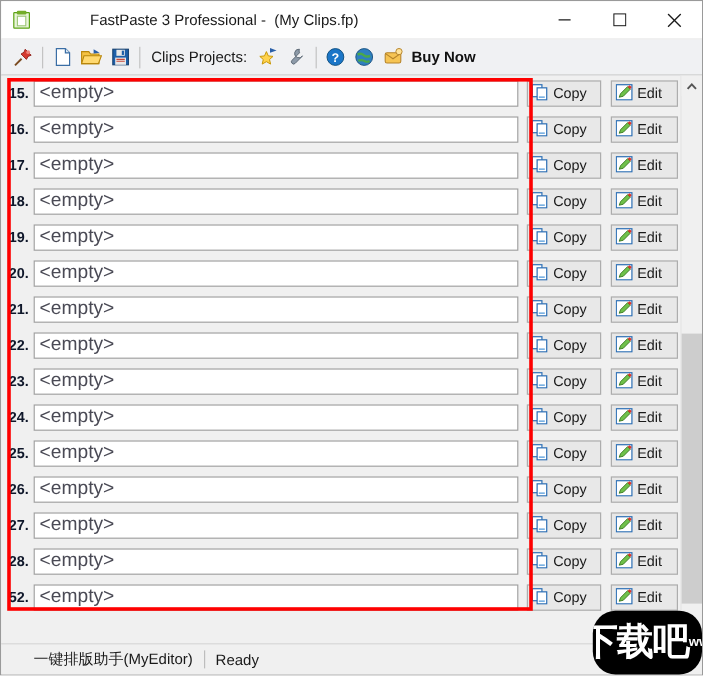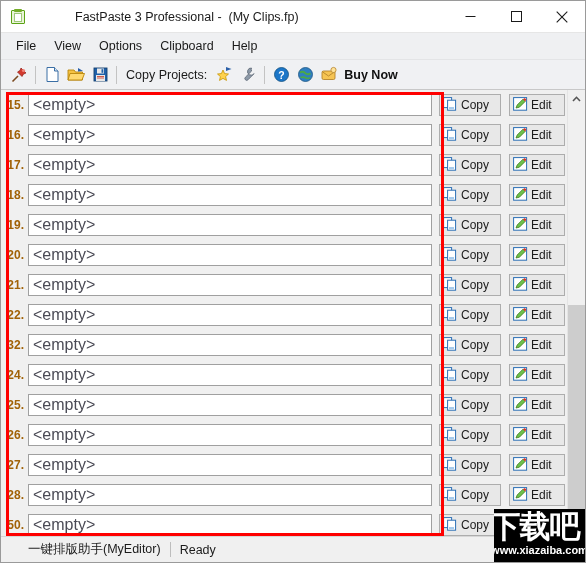--- a/index.html
+++ b/index.html
@@ -163,21 +163,21 @@
     display: flex;
     align-items: center;
     position: relative;
   }
   .row-num {
     width: 27px;
     text-align: right;
     padding-right: 4px;
     font-size: 12px;
     font-weight: bold;
-    color: #a16207;
+    color: #0f172a;
     flex: 0 0 auto;
     box-sizing: border-box;
   }
   .row-input {
     width: 404px;
     height: 22px;
     background: #ffffff;
     border: 1px solid #a0a0a0;
     box-sizing: border-box;
     display: flex;
@@ -269,23 +269,24 @@
   .watermark {
     position: absolute;
     right: 0;
     bottom: 0;
     width: 91px;
     height: 53px;
     background: #000000;
     z-index: 40;
     overflow: hidden;
     display: flex;
-    flex-direction: column;
+    flex-direction: row;
     align-items: center;
     justify-content: flex-start;
+    border-radius: 19px;
   }
   .wm-cn {
     color: #ffffff;
     font-family: "DejaVu Sans", sans-serif;
     font-weight: bold;
     font-size: 31px;
     line-height: 36px;
     letter-spacing: -1px;
     margin-top: -1px;
     white-space: nowrap;
@@ -326,27 +327,20 @@
       </div>
       <div class="win-btn">
         <svg width="12" height="12" viewBox="0 0 12 12">
             <line x1="0.7" y1="0.7" x2="11.3" y2="11.3" stroke="#1a1a1a" stroke-width="1.1"></line>
             <line x1="11.3" y1="0.7" x2="0.7" y2="11.3" stroke="#1a1a1a" stroke-width="1.1"></line>
           </svg>
       </div>
     </div>
   </div>
 
-  <div class="menubar">
-    <div class="menu-item">File</div>
-    <div class="menu-item">View</div>
-    <div class="menu-item">Options</div>
-    <div class="menu-item">Clipboard</div>
-    <div class="menu-item">Help</div>
-  </div>
 
   <div class="toolbar">
 
     <div class="tb-btn">
       <svg width="18" height="18" viewBox="0 0 18 18">
         <path d="M11 2 L16 7 L13.5 8 L12 10.5 L7.5 6 L10 4.5 Z" fill="#d43a2f" stroke="#8d1d16" stroke-width="0.7"></path>
         <line x1="8" y1="10" x2="2.5" y2="15.5" stroke="#7a4a20" stroke-width="1.6"></line>
         <circle cx="13.5" cy="4.5" r="1.6" fill="#f0847a"></circle>
       </svg>
     </div>
@@ -371,21 +365,21 @@
       <svg width="17" height="17" viewBox="0 0 17 17">
         <rect x="2" y="2" width="13" height="13" fill="#1e5fa8" stroke="#16406f" stroke-width="0.9"></rect>
         <rect x="5" y="2.5" width="7" height="5" fill="#e8e8e8"></rect>
         <rect x="9.5" y="3.2" width="1.8" height="3.6" fill="#1e5fa8"></rect>
         <rect x="4" y="9" width="9" height="6" fill="#e8e8e8"></rect>
         <line x1="5" y1="10.5" x2="12" y2="10.5" stroke="#c94a3a" stroke-width="0.9"></line>
         <line x1="5" y1="12" x2="12" y2="12" stroke="#c94a3a" stroke-width="0.9"></line>
       </svg>
     </div>
     <div class="tb-sep"></div>
-    <div class="tb-label">Copy Projects:</div>
+    <div class="tb-label">Clips Projects:</div>
 
     <div class="tb-btn">
       <svg width="18" height="17" viewBox="0 0 18 17">
         <path d="M8 4 L9.6 7.6 L13.5 8 L10.6 10.6 L11.5 14.4 L8 12.4 L4.5 14.4 L5.4 10.6 L2.5 8 L6.4 7.6 Z" fill="#ffd24d" stroke="#c79400" stroke-width="0.8"></path>
         <path d="M11 1 L16.5 3 L11 5 Z" fill="#2a5fa8"></path>
       </svg>
     </div>
 
     <div class="tb-btn">
       <svg width="17" height="17" viewBox="0 0 17 17">
@@ -592,21 +586,21 @@
               <span><svg width="15" height="14" viewBox="0 0 15 14">
                   <rect x="0.6" y="0.6" width="13" height="12.6" fill="#ffffff" stroke="#2c6fb5" stroke-width="1"></rect>
                   <path d="M3 11 L4.2 8 L10 2.2 L12.2 4.4 L6.4 10.2 Z" fill="#6fc14a" stroke="#3d7a22" stroke-width="0.8"></path>
                   <path d="M10 2.2 L12.2 4.4 L13.4 2.6 L11.7 1 Z" fill="#d8362a"></path>
                 </svg></span>
               <span class="lbl">Edit</span>
             </div>
           </div>
         </div>
         <div class="row">
-          <div class="row-num">32.</div>
+          <div class="row-num">23.</div>
           <div class="row-input">&lt;empty&gt;</div>
           <div class="row-actions">
             <div class="act-btn copy-btn">
               <span><svg width="15" height="14" viewBox="0 0 15 14">
                   <rect x="0.6" y="0.6" width="8" height="10" fill="#ffffff" stroke="#2c6fb5" stroke-width="1"></rect>
                   <rect x="4.6" y="3.2" width="8" height="10" fill="#ffffff" stroke="#2c6fb5" stroke-width="1"></rect>
                   <line x1="6" y1="11" x2="11" y2="11" stroke="#4e97d9" stroke-width="1"></line>
                 </svg></span>
               <span class="lbl">Copy</span>
             </div>
@@ -724,21 +718,21 @@
               <span><svg width="15" height="14" viewBox="0 0 15 14">
                   <rect x="0.6" y="0.6" width="13" height="12.6" fill="#ffffff" stroke="#2c6fb5" stroke-width="1"></rect>
                   <path d="M3 11 L4.2 8 L10 2.2 L12.2 4.4 L6.4 10.2 Z" fill="#6fc14a" stroke="#3d7a22" stroke-width="0.8"></path>
                   <path d="M10 2.2 L12.2 4.4 L13.4 2.6 L11.7 1 Z" fill="#d8362a"></path>
                 </svg></span>
               <span class="lbl">Edit</span>
             </div>
           </div>
         </div>
         <div class="row">
-          <div class="row-num">50.</div>
+          <div class="row-num">52.</div>
           <div class="row-input">&lt;empty&gt;</div>
           <div class="row-actions">
             <div class="act-btn copy-btn">
               <span><svg width="15" height="14" viewBox="0 0 15 14">
                   <rect x="0.6" y="0.6" width="8" height="10" fill="#ffffff" stroke="#2c6fb5" stroke-width="1"></rect>
                   <rect x="4.6" y="3.2" width="8" height="10" fill="#ffffff" stroke="#2c6fb5" stroke-width="1"></rect>
                   <line x1="6" y1="11" x2="11" y2="11" stroke="#4e97d9" stroke-width="1"></line>
                 </svg></span>
               <span class="lbl">Copy</span>
             </div>

